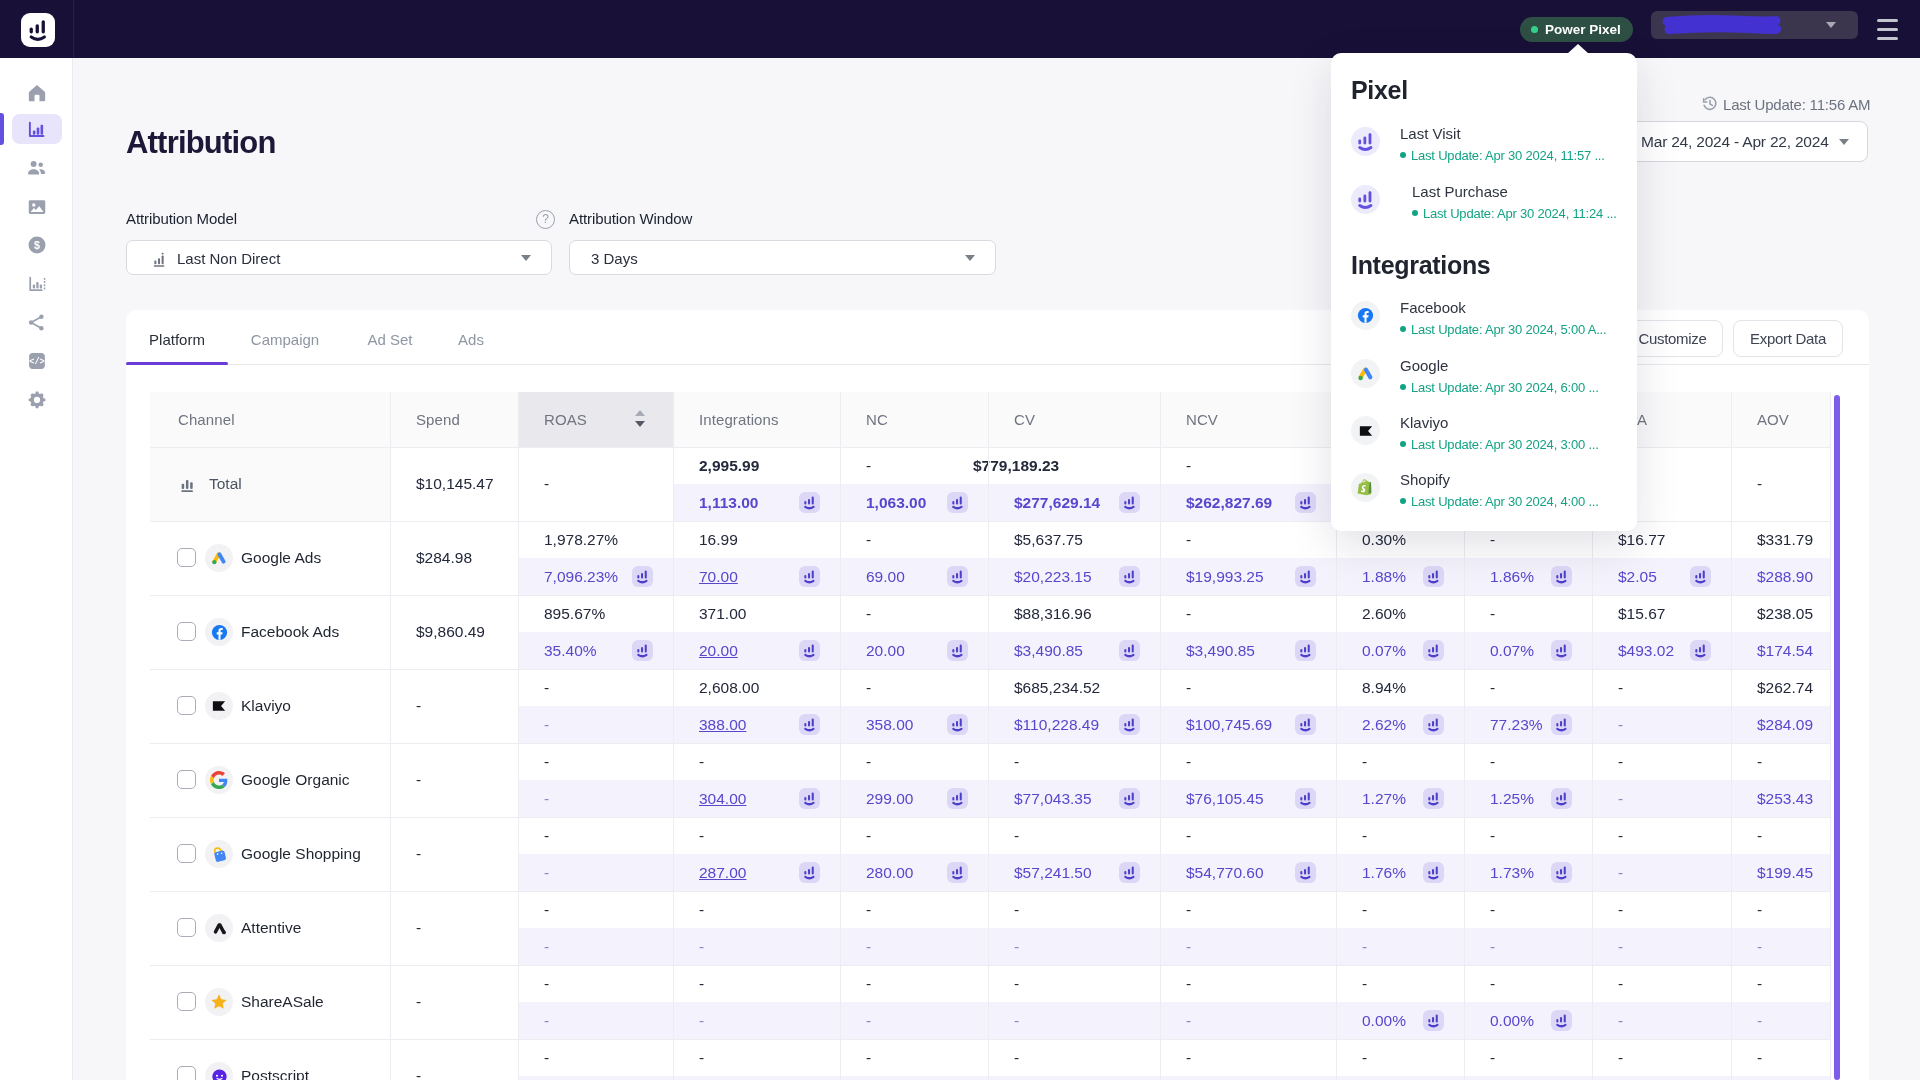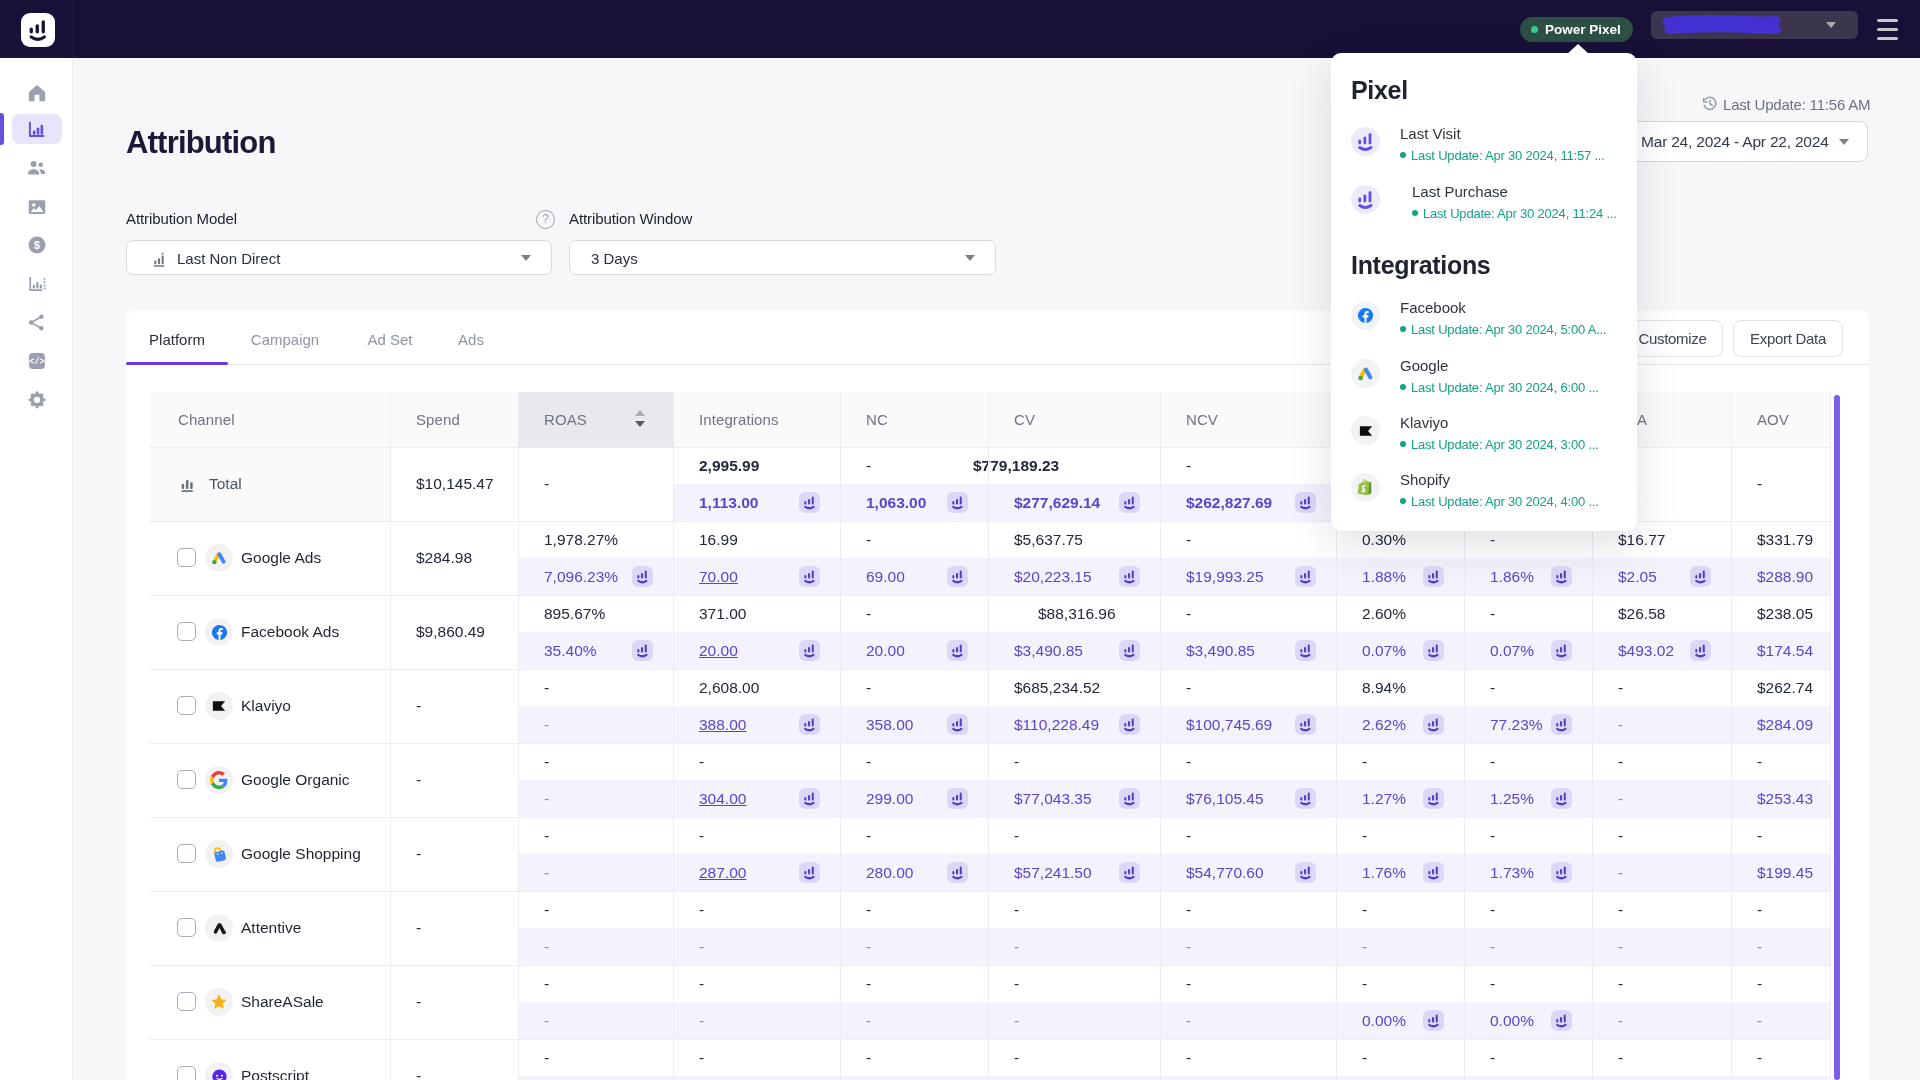--- a/index.html
+++ b/index.html
@@ -391,21 +391,21 @@
 <div class="ctop" style="left:866px;top:595px;">-</div>
 <div class="cbot" style="left:866px;top:632px;">20.00</div>
 <div class="badge" style="left:947px;top:640px"><svg viewBox="0 0 34 34" width="100%" height="100%">
       <g fill="#4c3fc9">
         <rect x="8.6" y="14.6" width="3.3" height="5.8" rx="1.6"></rect>
         <rect x="14.6" y="11.2" width="3.3" height="9.2" rx="1.6"></rect>
         <rect x="20.6" y="7.2" width="3.3" height="13.2" rx="1.6"></rect>
       </g>
       <path d="M10.2 24 Q 16.8 28.6 23.4 24" fill="none" stroke="#4c3fc9" stroke-width="3.6" stroke-linecap="round"></path>
     </svg></div>
-<div class="ctop" style="left:1014px;top:595px;margin-left:24px;">$88,316.96</div>
+<div class="ctop" style="left:1014px;top:595px;">$88,316.96</div>
 <div class="cbot" style="left:1014px;top:632px;">$3,490.85</div>
 <div class="badge" style="left:1119px;top:640px"><svg viewBox="0 0 34 34" width="100%" height="100%">
       <g fill="#4c3fc9">
         <rect x="8.6" y="14.6" width="3.3" height="5.8" rx="1.6"></rect>
         <rect x="14.6" y="11.2" width="3.3" height="9.2" rx="1.6"></rect>
         <rect x="20.6" y="7.2" width="3.3" height="13.2" rx="1.6"></rect>
       </g>
       <path d="M10.2 24 Q 16.8 28.6 23.4 24" fill="none" stroke="#4c3fc9" stroke-width="3.6" stroke-linecap="round"></path>
     </svg></div>
 <div class="ctop" style="left:1186px;top:595px;">-</div>
@@ -431,21 +431,21 @@
 <div class="ctop" style="left:1490px;top:595px;">-</div>
 <div class="cbot" style="left:1490px;top:632px;">0.07%</div>
 <div class="badge" style="left:1551px;top:640px"><svg viewBox="0 0 34 34" width="100%" height="100%">
       <g fill="#4c3fc9">
         <rect x="8.6" y="14.6" width="3.3" height="5.8" rx="1.6"></rect>
         <rect x="14.6" y="11.2" width="3.3" height="9.2" rx="1.6"></rect>
         <rect x="20.6" y="7.2" width="3.3" height="13.2" rx="1.6"></rect>
       </g>
       <path d="M10.2 24 Q 16.8 28.6 23.4 24" fill="none" stroke="#4c3fc9" stroke-width="3.6" stroke-linecap="round"></path>
     </svg></div>
-<div class="ctop" style="left:1618px;top:595px;">$26.58</div>
+<div class="ctop" style="left:1618px;top:595px;">$15.67</div>
 <div class="cbot" style="left:1618px;top:632px;">$493.02</div>
 <div class="badge" style="left:1690px;top:640px"><svg viewBox="0 0 34 34" width="100%" height="100%">
       <g fill="#4c3fc9">
         <rect x="8.6" y="14.6" width="3.3" height="5.8" rx="1.6"></rect>
         <rect x="14.6" y="11.2" width="3.3" height="9.2" rx="1.6"></rect>
         <rect x="20.6" y="7.2" width="3.3" height="13.2" rx="1.6"></rect>
       </g>
       <path d="M10.2 24 Q 16.8 28.6 23.4 24" fill="none" stroke="#4c3fc9" stroke-width="3.6" stroke-linecap="round"></path>
     </svg></div>
 <div class="ctop" style="left:1757px;top:595px;">$238.05</div>

